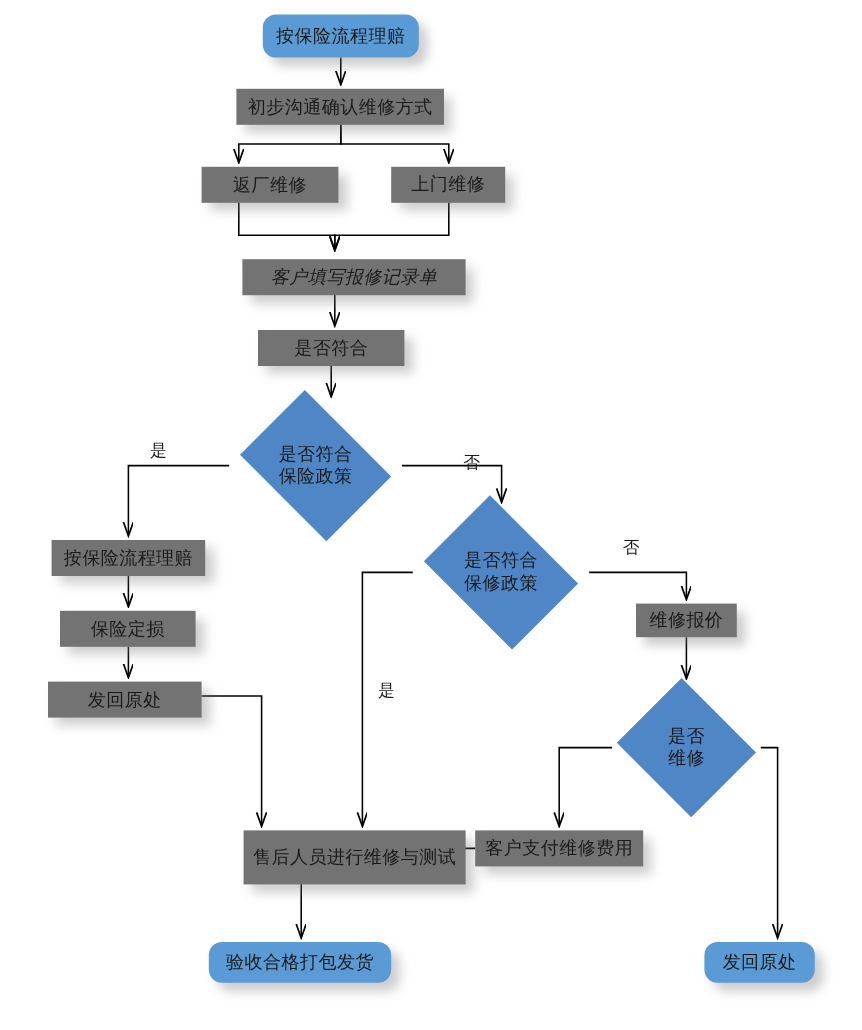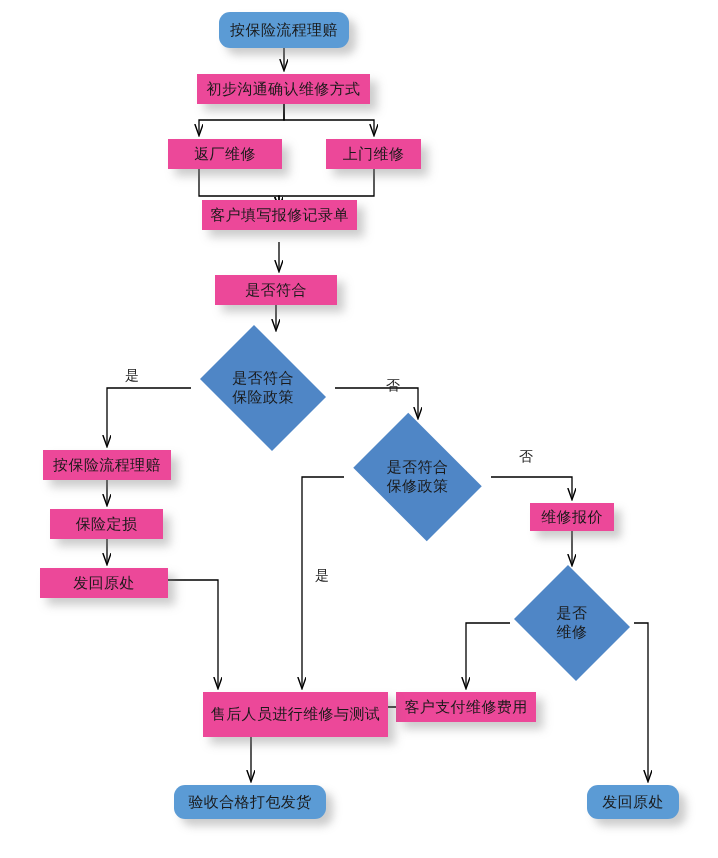--- a/index.html
+++ b/index.html
@@ -33,21 +33,21 @@
     justify-content: center;
     text-align: center;
     color: #1a1a1a;
     font-size: 15px;
     line-height: 1.25;
     letter-spacing: 0.4px;
     white-space: pre-line;
     z-index: 3;
   }
   .node.proc {
-    background: #ec4899;
+    background: #737373;
     box-shadow: 7px 7px 9px rgba(120,120,120,0.38);
   }
   .node.term {
     background: #5b9bd5;
     border-radius: 11px;
     box-shadow: 7px 7px 9px rgba(120,120,120,0.38);
   }
   .node.dec {
     background: transparent;
     box-shadow: none;
@@ -136,21 +136,21 @@
   </div>
 
   <div class="node proc" style="left:168px; top:139px; width:114px; height:30px;">
     <span>返厂维修</span>
   </div>
 
   <div class="node proc" style="left:326px; top:139px; width:95px; height:30px;font-family:Liberation Serif, serif;">
     <span>上门维修</span>
   </div>
 
-  <div class="node proc" style="left:202px; top:200px; width:155px; height:30px;">
+  <div class="node proc" style="left:202px; top:216px; width:186px; height:30px;font-style:italic;">
     <span>客户填写报修记录单</span>
   </div>
 
   <div class="node proc" style="left:215px; top:275px; width:122px; height:30px;">
     <span>是否符合</span>
   </div>
 
   <div class="node dec" style="left:191px; top:334px; width:144px; height:108px;">
     <span class="dec-shape"></span>
     <span class="dec-text">是否符合

